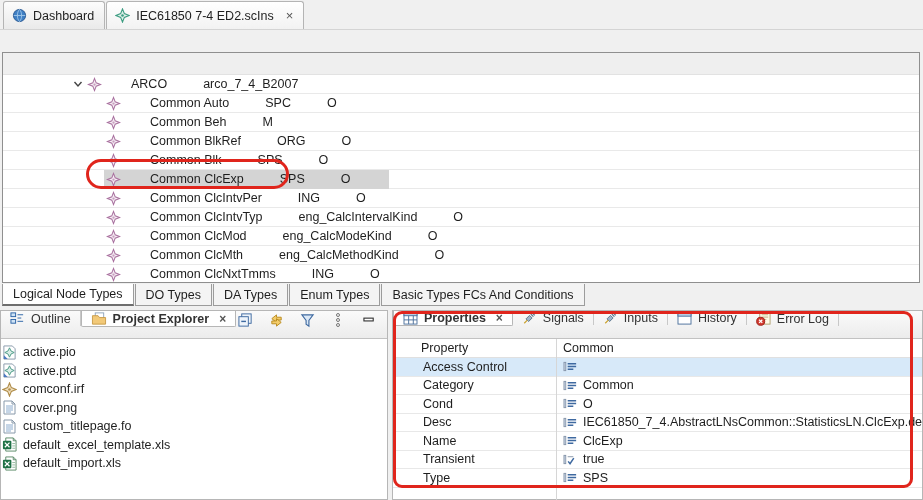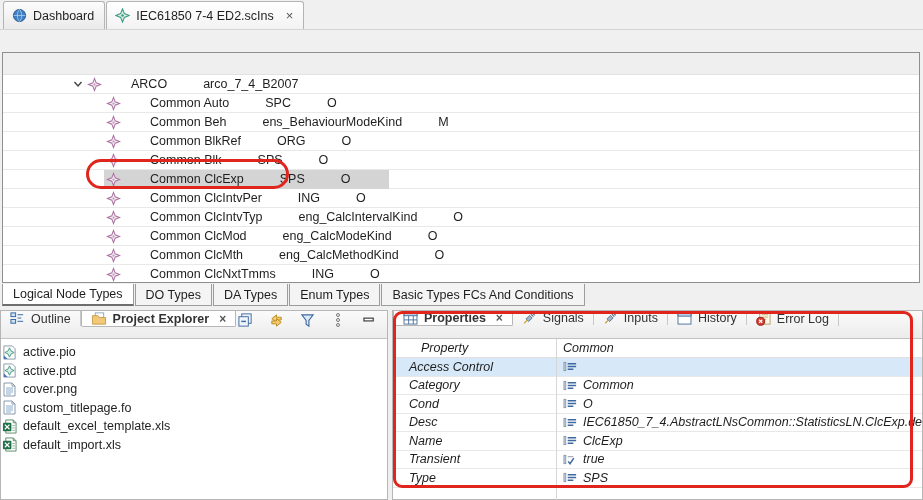--- a/index.html
+++ b/index.html
@@ -94,24 +94,24 @@
   .file-tree { padding-top: 4px; }
   .fitem {
     height: 18.5px; display: flex; align-items: center; gap: 6px;
     white-space: nowrap;
   }
   .ficon { width: 16px; height: 16px; flex: 0 0 auto; display: inline-flex; align-items: center; justify-content: center; }
 
   
   .prop-grid { position: relative; height: 161px; overflow: hidden; }
   .prop-divider { position: absolute; left: 163px; top: 0; bottom: 0; width: 1px; background: #d6d6d6; }
-  .prow { display: flex; height: 18.5px; align-items: center; border-bottom: 1px solid #e8e8e8; font-style: italic; }
+  .prow { display: flex; height: 18.5px; align-items: center; border-bottom: 1px solid #e8e8e8; }
   .prow.header { height: 19px; border-bottom: 1px solid #e0e0e0; }
   .prow .pcol { width: 163px; flex: 0 0 163px; padding-left: 28px; white-space: nowrap; overflow: hidden; }
-  .prow.datarow .pcol { padding-left: 16px; }
+  .prow.datarow .pcol { padding-left: 30px; }
   .prow .vcol { flex: 1; display: flex; align-items: center; gap: 5px; padding-left: 7px; white-space: nowrap; overflow: hidden; }
   .prow.hl { background: #d7e9f9; }
   .vicon { width: 15px; height: 13px; flex: 0 0 auto; }
 </style>
 </head>
 <body>
 
 <div class="top-tabbar" id="topTabbar">
     <div class="etab">
       <span style="display: inline-flex;">
@@ -172,21 +172,20 @@
       <div class="trow">
         <span class="indent-child"></span>
         <span class="star" style="display: inline-flex;">
           <svg width="15" height="15" viewBox="0 0 16 16">
             <path d="M8 1.5 L9.8 6.2 L14.5 8 L9.8 9.8 L8 14.5 L6.2 9.8 L1.5 8 L6.2 6.2 Z" fill="#f4ebf2" stroke="#a9719f" stroke-width="1.1"></path>
             <circle cx="8" cy="8" r="1.2" fill="#c79dbf"></circle>
           </svg>
         </span>
         <span class="tlabel">
           <span>Common Beh</span>
-          <span>ens_BehaviourModeKind</span>
           <span>M</span>
         </span>
       </div>
       <div class="trow">
         <span class="indent-child"></span>
         <span class="star" style="display: inline-flex;">
           <svg width="15" height="15" viewBox="0 0 16 16">
             <path d="M8 1.5 L9.8 6.2 L14.5 8 L9.8 9.8 L8 14.5 L6.2 9.8 L1.5 8 L6.2 6.2 Z" fill="#f4ebf2" stroke="#a9719f" stroke-width="1.1"></path>
             <circle cx="8" cy="8" r="1.2" fill="#c79dbf"></circle>
           </svg>
@@ -396,20 +395,29 @@
       </div>
       <div class="fitem">
         <span class="ficon" style="display: inline-flex;">
           <svg width="15" height="15" viewBox="0 0 16 16">
             <path d="M2 1 h9 l3 3 v11 H2 Z" fill="#ffffff" stroke="#8899aa"></path>
             <path d="M8 3 L9.6 6.4 L13 8 L9.6 9.6 L8 13 L6.4 9.6 L3 8 L6.4 6.4 Z" fill="#d8ece6" stroke="#4a9a85"></path>
             <path d="M2 11 l4 4 h-4 Z" fill="#4a78c0"></path>
           </svg>
         </span>
         <span>active.ptd</span>
+      </div>
+      <div class="fitem">
+        <span class="ficon" style="display: inline-flex;">
+          <svg width="15" height="15" viewBox="0 0 16 16">
+            <path d="M8 1 L10 6 L15 8 L10 10 L8 15 L6 10 L1 8 L6 6 Z" fill="#f0e0c0" stroke="#b08d4a" stroke-width="1.2"></path>
+            <circle cx="8" cy="8" r="1.4" fill="#b08d4a"></circle>
+          </svg>
+        </span>
+        <span>comconf.irf</span>
       </div>
       <div class="fitem">
         <span class="ficon" style="display: inline-flex;">
           <svg width="13" height="15" viewBox="0 0 13 15">
             <path d="M1 1 h8 l3 3 v10 H1 Z" fill="#ffffff" stroke="#8899aa"></path>
             <path d="M9 1 v3 h3" fill="none" stroke="#8899aa"></path>
             <path d="M3 6 h7 M3 8 h7 M3 10 h7 M3 12 h5" stroke="#7fa3c8" stroke-width="0.9"></path>
           </svg>
         </span>
         <span>cover.png</span>

